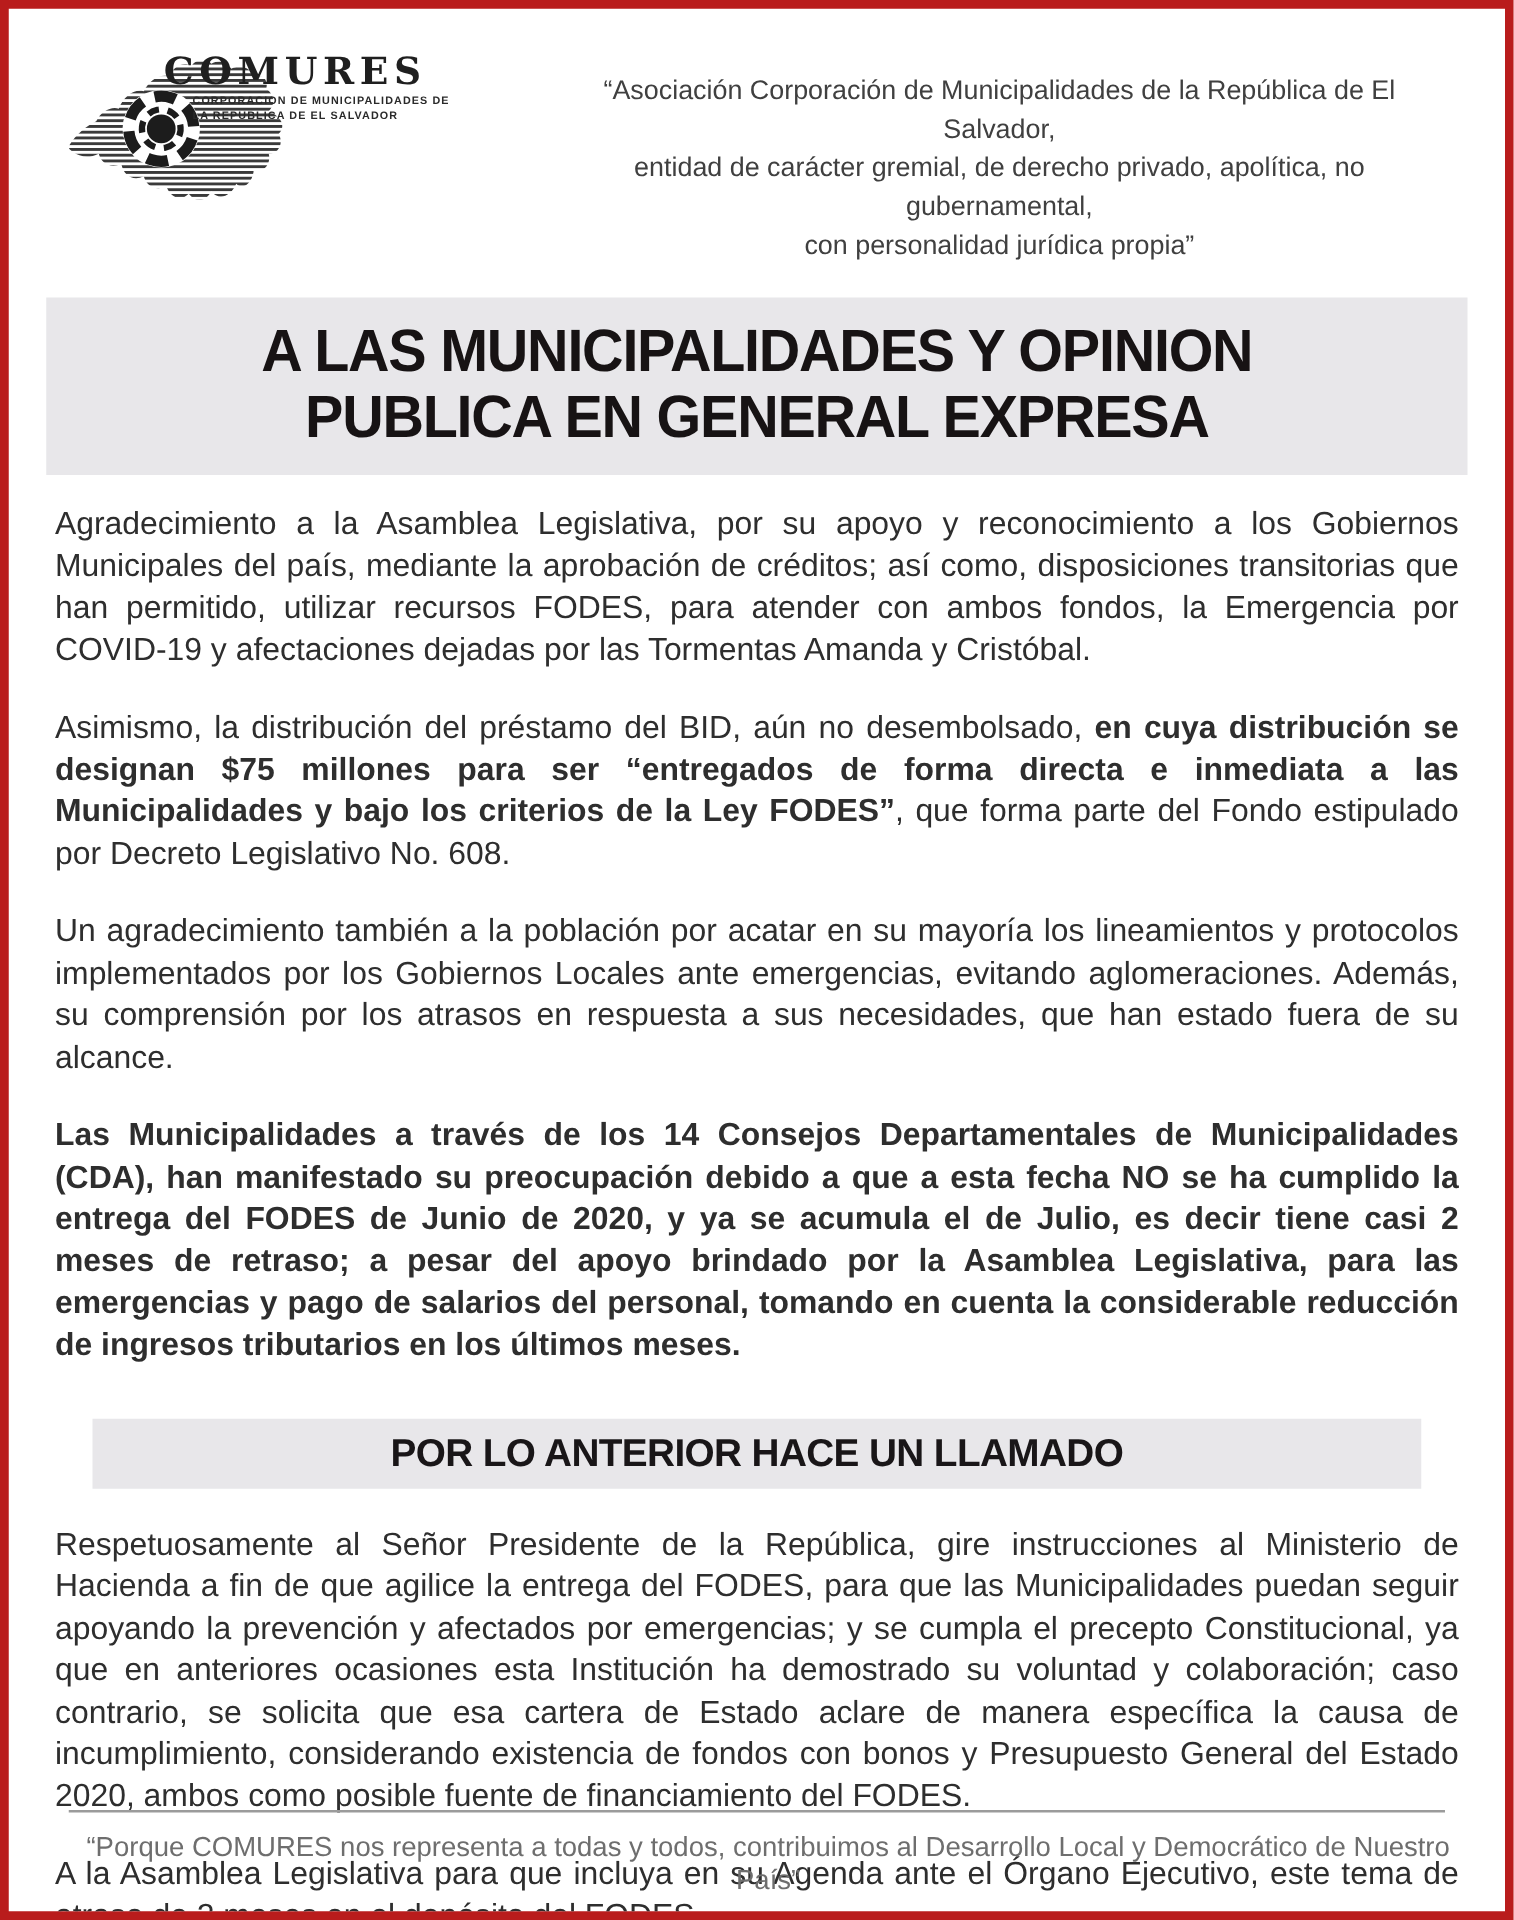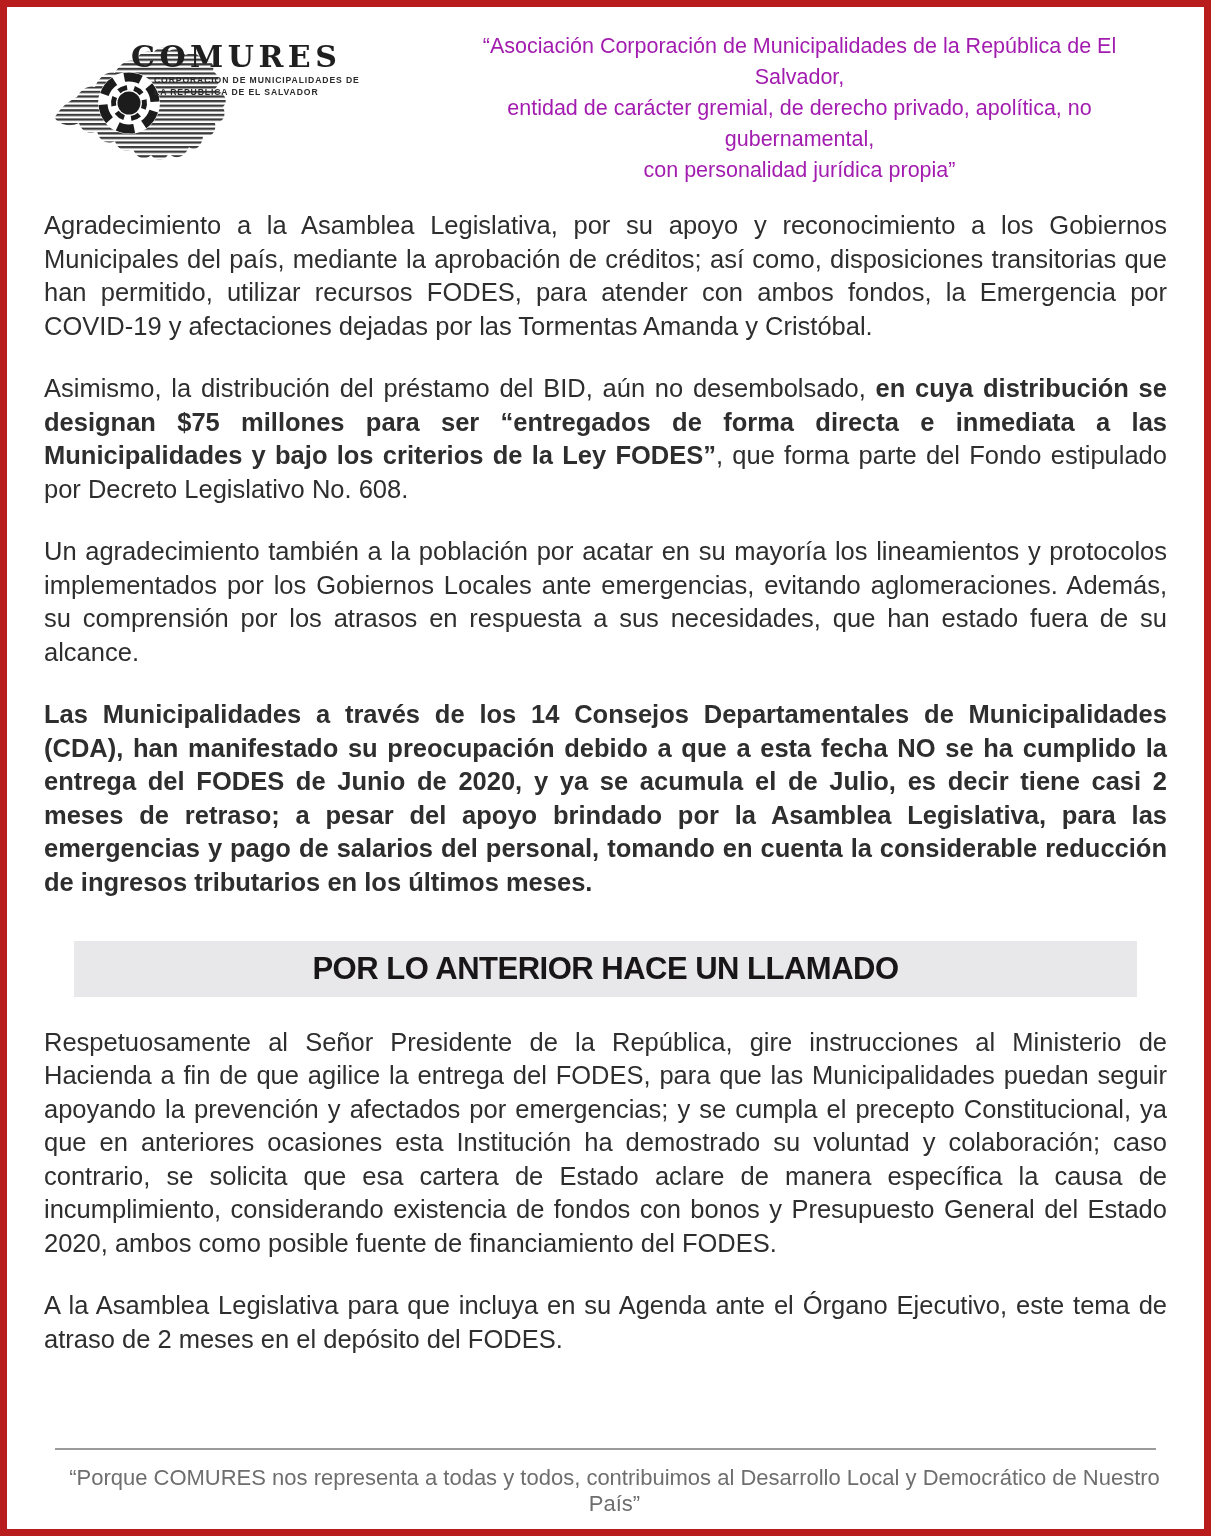--- a/index.html
+++ b/index.html
@@ -5,22 +5,22 @@
   html,body{margin:0;padding:0;background:#fff;}
   .page{
     width:1211px;height:1536px;box-sizing:border-box;
     border:7px solid #b91c1c;background:#fff;position:relative;overflow:hidden;
     font-family:"Liberation Sans",sans-serif;color:#2e2e2e;
   }
   
   .header{display:flex;margin:24px 42px 0 46px;}
   .logo-wrap{flex:none;width:392px;height:146px;}
   .tagline{
-    flex:1;text-align:center;padding-right:8px;
-    font-size:21.5px;line-height:31px;color:#a21caf;
+    flex:1;text-align:center;margin-top:26px;padding-right:8px;
+    font-size:21.5px;line-height:31px;color:#404040;
   }
   .tagline span{display:block;}
   
   .banner-title{
     margin:26px 30px 0 30px;background:#e8e7ea;text-align:center;
     padding:16px 0 20px;
   }
   .banner-title span{
     display:block;font-weight:bold;font-size:46px;line-height:53px;
     letter-spacing:-1px;color:#171314;transform:scaleY(1.04);
@@ -77,20 +77,24 @@
       </svg>
     </div>
 
     <div class="tagline">
       <span>“Asociación Corporación de Municipalidades de la República de El Salvador,</span>
       <span>entidad de carácter gremial, de derecho privado, apolítica, no gubernamental,</span>
       <span>con personalidad jurídica propia”</span>
     </div>
   </div>
 
+  <div class="banner-title">
+    <span>A LAS MUNICIPALIDADES Y OPINION</span>
+    <span>PUBLICA EN GENERAL EXPRESA</span>
+  </div>
 
   <div class="content">
 
     <p class="first">Agradecimiento a la Asamblea Legislativa, por su apoyo y reconocimiento a los Gobiernos Municipales del país, mediante la aprobación de créditos; así como, disposiciones transitorias que han permitido, utilizar recursos FODES, para atender con ambos fondos, la Emergencia por COVID-19 y afectaciones dejadas por las Tormentas Amanda y Cristóbal.</p>
 
     <p><span>Asimismo, la distribución del préstamo del BID, aún no desembolsado, </span><span class="b">en cuya distribución se designan $75 millones para ser “entregados de forma directa e inmediata a las Municipalidades y bajo los criterios de la Ley FODES”</span><span>, que forma parte del Fondo estipulado por Decreto Legislativo No. 608.</span></p>
 
     <p>Un agradecimiento también a la población por acatar en su mayoría los lineamientos y protocolos implementados por los Gobiernos Locales ante emergencias, evitando aglomeraciones. Además, su comprensión por los atrasos en respuesta a sus necesidades, que han estado fuera de su alcance.</p>
 
     <p class="b">Las Municipalidades a través de los 14 Consejos Departamentales de Municipalidades (CDA), han manifestado su preocupación debido a que a esta fecha NO se ha cumplido la entrega del FODES de Junio de 2020, y ya se acumula el de Julio, es decir tiene casi 2 meses de retraso; a pesar del apoyo brindado por la Asamblea Legislativa, para las emergencias y pago de salarios del personal, tomando en cuenta la considerable reducción de ingresos tributarios en los últimos meses.</p>

